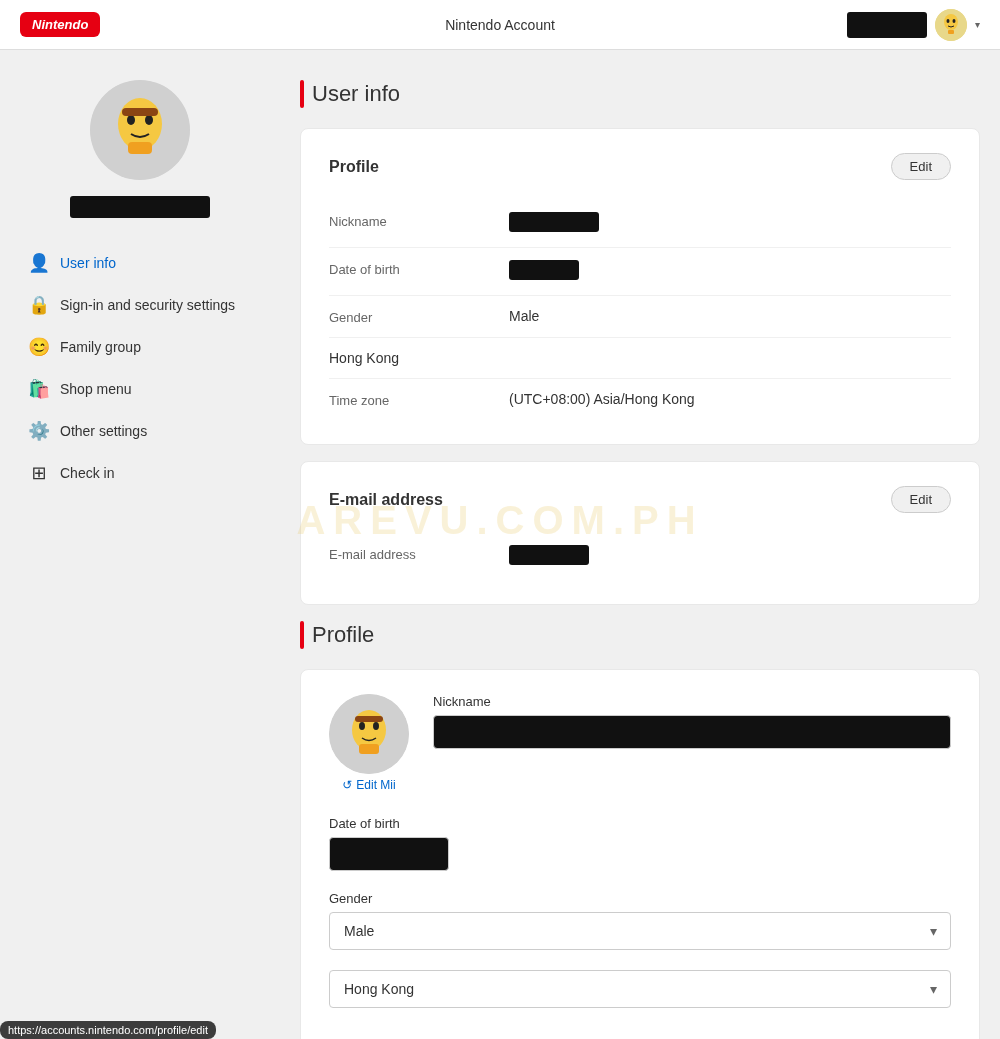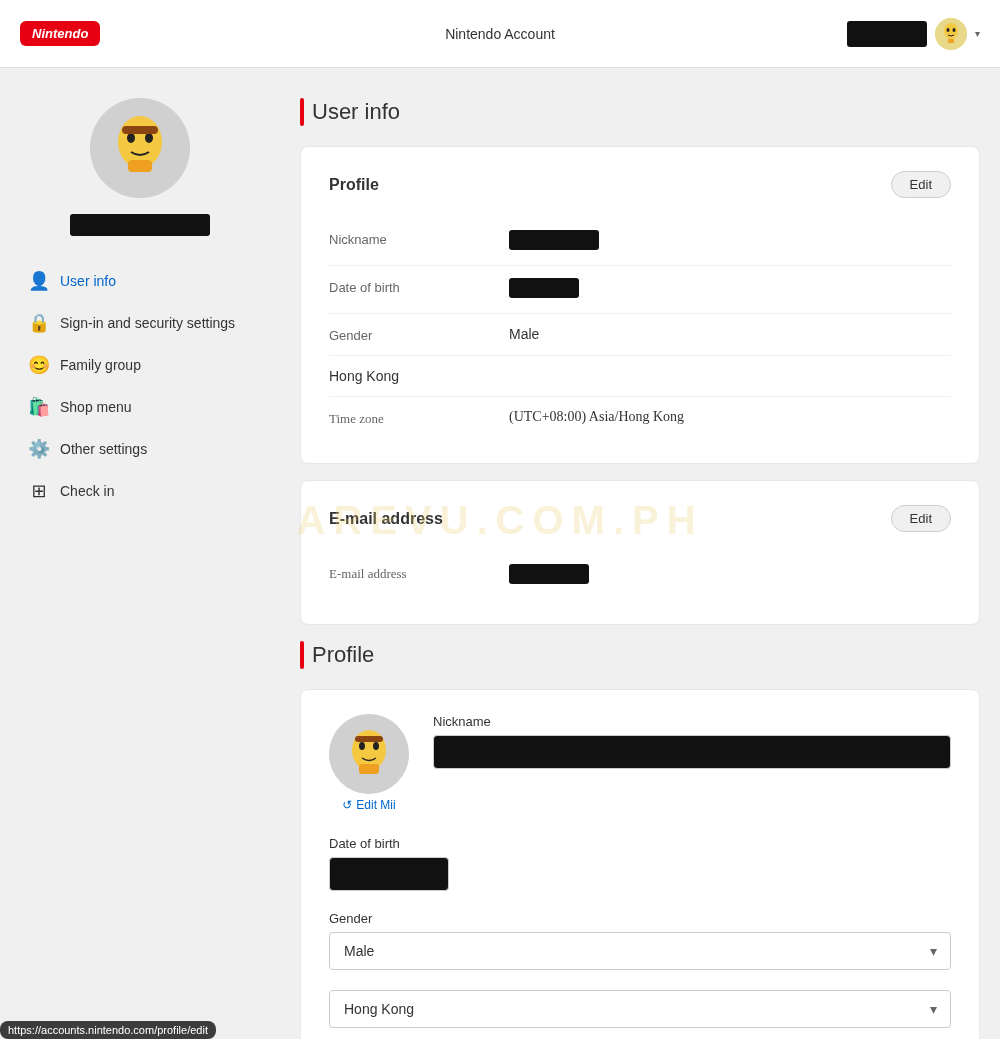--- a/index.html
+++ b/index.html
@@ -1,21 +1,21 @@
 <!DOCTYPE html>
 <html><head>
   <meta charset="utf-8">
   <style>
     * { box-sizing: border-box; margin: 0; padding: 0; }
     body { font-family: -apple-system, BlinkMacSystemFont, 'Segoe UI', sans-serif; background: #f0f0f0; font-size: 14px; color: #333; }
 
     
     .header {
       background: #fff;
-      height: 68px;
+      height: 50px;
       display: flex;
       align-items: center;
       justify-content: space-between;
       padding: 0 20px;
       border-bottom: 1px solid #ddd;
       position: relative;
     }
     .header-logo {
       background: #e60012;
       color: #fff;
@@ -147,21 +147,21 @@
       font-size: 13px;
       cursor: pointer;
       color: #333;
     }
     .field-row {
       display: flex;
       padding: 12px 0;
       border-bottom: 1px solid #f0f0f0;
       align-items: flex-start;
     }
-    .field-row:last-child { border-bottom: none; font-family: Liberation Serif, serif; }
+    .field-row:last-child { border-bottom: none; }
     .field-label { width: 180px; min-width: 180px; color: #666; font-size: 13px; padding-top: 2px; }
     .field-value { flex: 1; font-size: 14px; color: #333; }
     .field-value-redacted {
       background: #111;
       color: #111;
       height: 20px;
       border-radius: 3px;
       display: inline-block;
     }
 

